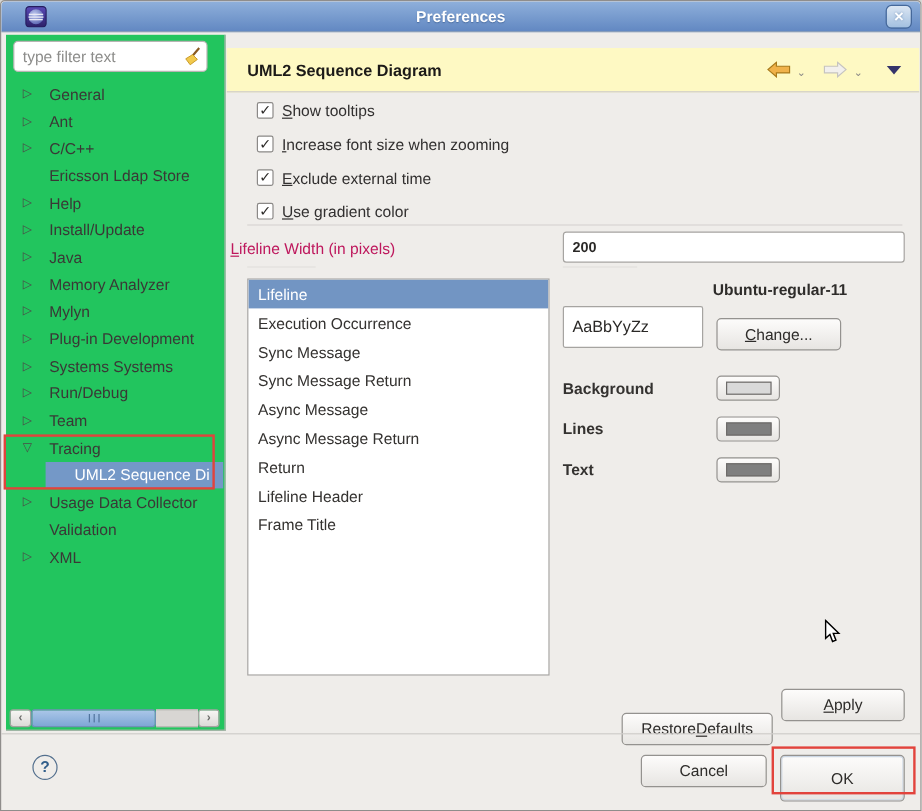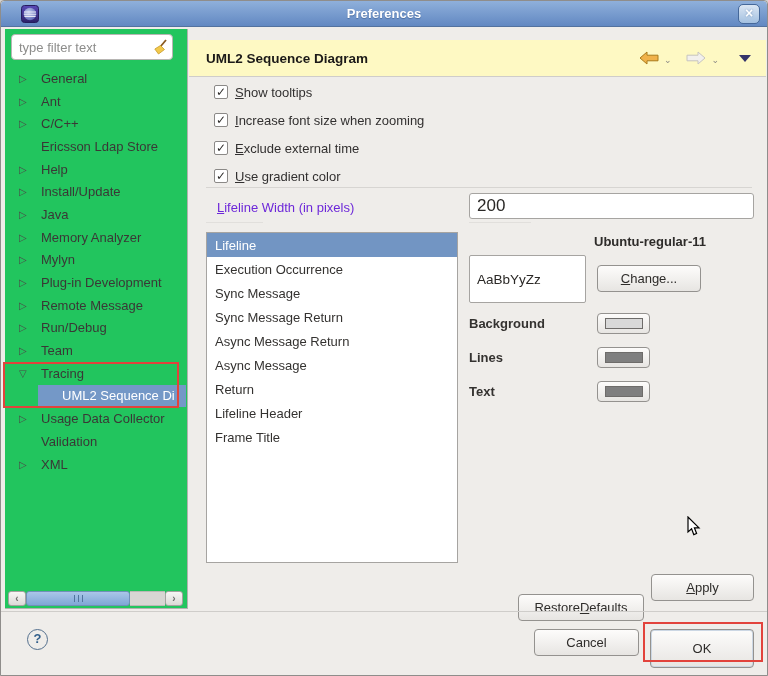--- a/index.html
+++ b/index.html
@@ -82,38 +82,39 @@
   .cb {
     width:14px; height:14px; background:#fff; border:1px solid #8b8987; border-radius:2px;
     font-size:12px; line-height:12px; font-weight:bold; color:#2e2c2a; text-align:center;
   }
   .cblbl { margin-left:7px; color:#323030; }
 
   .sep1 { position:absolute; left:205px; right:15px; top:186px; height:1px; background:#d7d5d2; }
   .minisep { position:absolute; top:221px; height:1px; background:#e1dfdc; }
   .ms1 { left:205px; width:57px; } .ms2 { left:468px; width:62px; }
 
-  .lw-label { position:absolute; left:216px; top:199px; color:#6d28d9;text-align:center; }
+  .lw-label { position:absolute; left:191px; top:199px; color:#be185d;text-align:center; }
   .lw-field {
     position:absolute; left:468px; top:192px; width:285px; height:26px;
     border:1px solid #a6a4a1; border-radius:3px; background:#fff;
-    padding:0 7px; font-size:17px; color:#2a2826; outline:none;
+    padding:0 7px; font-size:12px; color:#2a2826; outline:none;
     font-family:"Liberation Sans","DejaVu Sans",sans-serif;
+    font-weight:bold;
   }
 
   .style-list {
     position:absolute; left:205px; top:231px; width:252px; height:331px;
     background:#fff; border:1px solid #a6a4a1; overflow:hidden;
   }
   .lirow { height:24px; display:flex; align-items:center; padding-left:8px; color:#343230; }
   .lirow.sel { background:#7295c3; color:#fff; }
 
   .font-name { position:absolute; left:593px; top:233px; font-weight:bold; color:#2e2c2a; }
   .font-preview {
-    position:absolute; left:468px; top:254px; width:117px; height:48px;
+    position:absolute; left:468px; top:254px; width:117px; height:35px;
     background:#fff; border:1px solid #a6a4a1; border-radius:2px;
     display:flex; align-items:center; padding-left:7px; color:#2a2826; font-size:13.5px;
   }
 
   .btn {
     border:1px solid #94928f; border-radius:4px;
     background:linear-gradient(#fdfcfb,#e7e5e2);
     display:flex; align-items:center; justify-content:center;
     font-size:13px; color:#2e2c2a; cursor:default;
     font-family:"Liberation Sans","DejaVu Sans",sans-serif;
@@ -216,21 +217,21 @@
         <div class="trow">
           <span class="arrow">▷</span>
           <span class="tlbl">Mylyn</span>
         </div>
         <div class="trow">
           <span class="arrow">▷</span>
           <span class="tlbl">Plug-in Development</span>
         </div>
         <div class="trow">
           <span class="arrow">▷</span>
-          <span class="tlbl">Remote Message</span>
+          <span class="tlbl">Systems Systems</span>
         </div>
         <div class="trow">
           <span class="arrow">▷</span>
           <span class="tlbl">Run/Debug</span>
         </div>
         <div class="trow">
           <span class="arrow">▷</span>
           <span class="tlbl">Team</span>
         </div>
         <div class="trow">
@@ -307,22 +308,22 @@
   <span class="lw-label"><u>L</u>ifeline Width (in pixels)</span>
   <input class="lw-field" value="200" style="">
   <div class="minisep ms1"></div>
   <div class="minisep ms2"></div>
 
   <div class="style-list">
       <div class="lirow sel">Lifeline</div>
       <div class="lirow">Execution Occurrence</div>
       <div class="lirow">Sync Message</div>
       <div class="lirow">Sync Message Return</div>
+      <div class="lirow">Async Message</div>
       <div class="lirow">Async Message Return</div>
-      <div class="lirow">Async Message</div>
       <div class="lirow">Return</div>
       <div class="lirow">Lifeline Header</div>
       <div class="lirow">Frame Title</div>
     </div>
 
   <span class="font-name">Ubuntu-regular-11</span>
   <div class="font-preview">AaBbYyZz</div>
   <div class="btn change-btn"><u>C</u>hange...</div>
 
   <div class="color-group">

